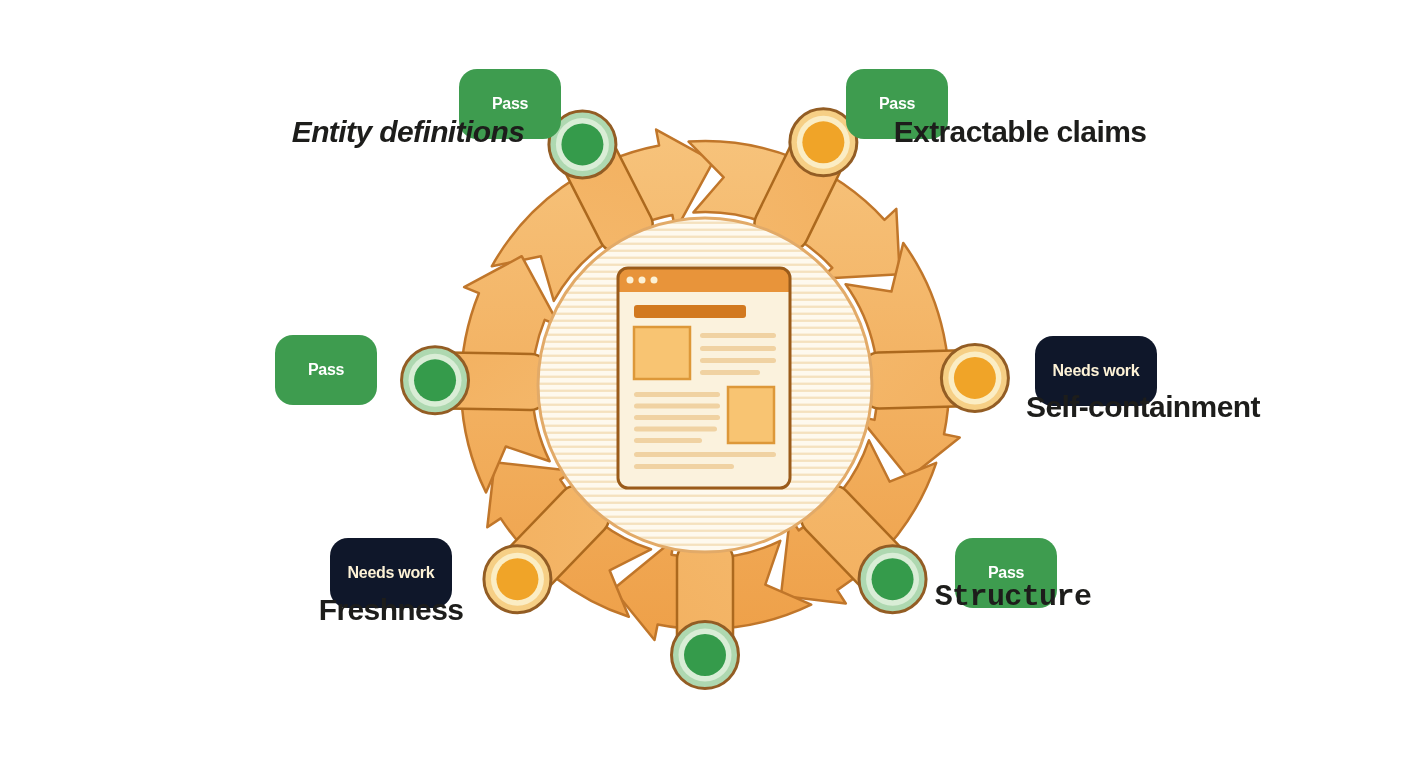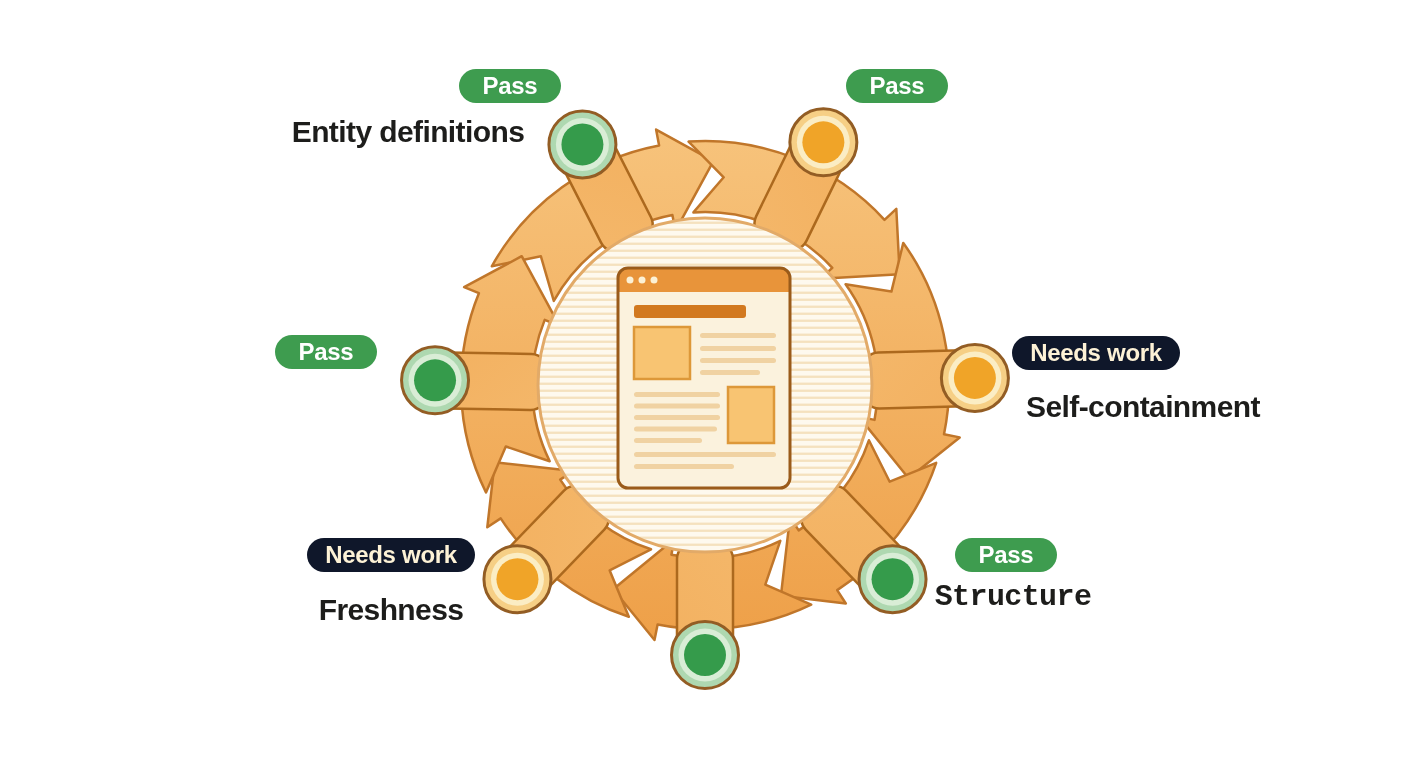--- a/index.html
+++ b/index.html
@@ -9,37 +9,37 @@
     background:#ffffff;
     overflow:hidden;
     font-family:"Liberation Sans", sans-serif;
   }
   .stage svg{position:absolute;left:0;top:0;}
   .callout{position:absolute;width:300px;text-align:center;}
   .badge{
     display:inline-block;
     box-sizing:border-box;
     min-width:102px;
-    padding:4px 18px;
+    padding:22px 18px;
     border-radius:18px;
-    font-size:24px;
+    font-size:16px;
     font-weight:700;
     line-height:26px;
     letter-spacing:-0.3px;
   }
   .badge.pass{background:#3E9C4F;color:#ffffff;}
   .badge.needs-work{background:#0f172a;color:#FDF2D6;}
   .node-label{
     position:absolute;width:330px;text-align:center;
     font-size:30px;font-weight:700;letter-spacing:-0.6px;
     color:#1D1D1B;line-height:36px;white-space:nowrap;
   }
   
   #badge-entity        {left:360px;top:69px;}
-  #label-entity        {left:243px;top:114px;}
+  #label-entity        {left:243px;top:114px;font-style:italic;}
   #badge-extractable   {left:747px;top:69px;}
   #label-extractable   {left:855px;top:114px;}
   #badge-selfcontain   {left:946px;top:336px;}
   #label-selfcontain   {left:978px;top:389px;}
   #badge-structure     {left:856px;top:538px;}
   #label-structure     {left:848px;top:579px;font-family:Liberation Mono, monospace;}
   #badge-freshness     {left:241px;top:538px;}
   #label-freshness     {left:226px;top:579px;margin-top:13px;}
   #badge-crawlability  {left:176px;top:335px;}
   #label-crawlability  {left:136px;top:376px;}
@@ -140,20 +140,21 @@
     </svg>
 
   <div class="callout" id="badge-entity">
     <span class="badge pass">Pass</span>
   </div>
   <div class="node-label" id="label-entity">Entity definitions</div>
 
   <div class="callout" id="badge-extractable">
     <span class="badge pass">Pass</span>
   </div>
+  <div class="node-label" id="label-extractable">Extractable claims</div>
 
   <div class="callout" id="badge-selfcontain">
     <span class="badge needs-work">Needs work</span>
   </div>
   <div class="node-label" id="label-selfcontain">Self-containment</div>
 
   <div class="callout" id="badge-structure">
     <span class="badge pass">Pass</span>
   </div>
   <div class="node-label" id="label-structure">Structure</div>

